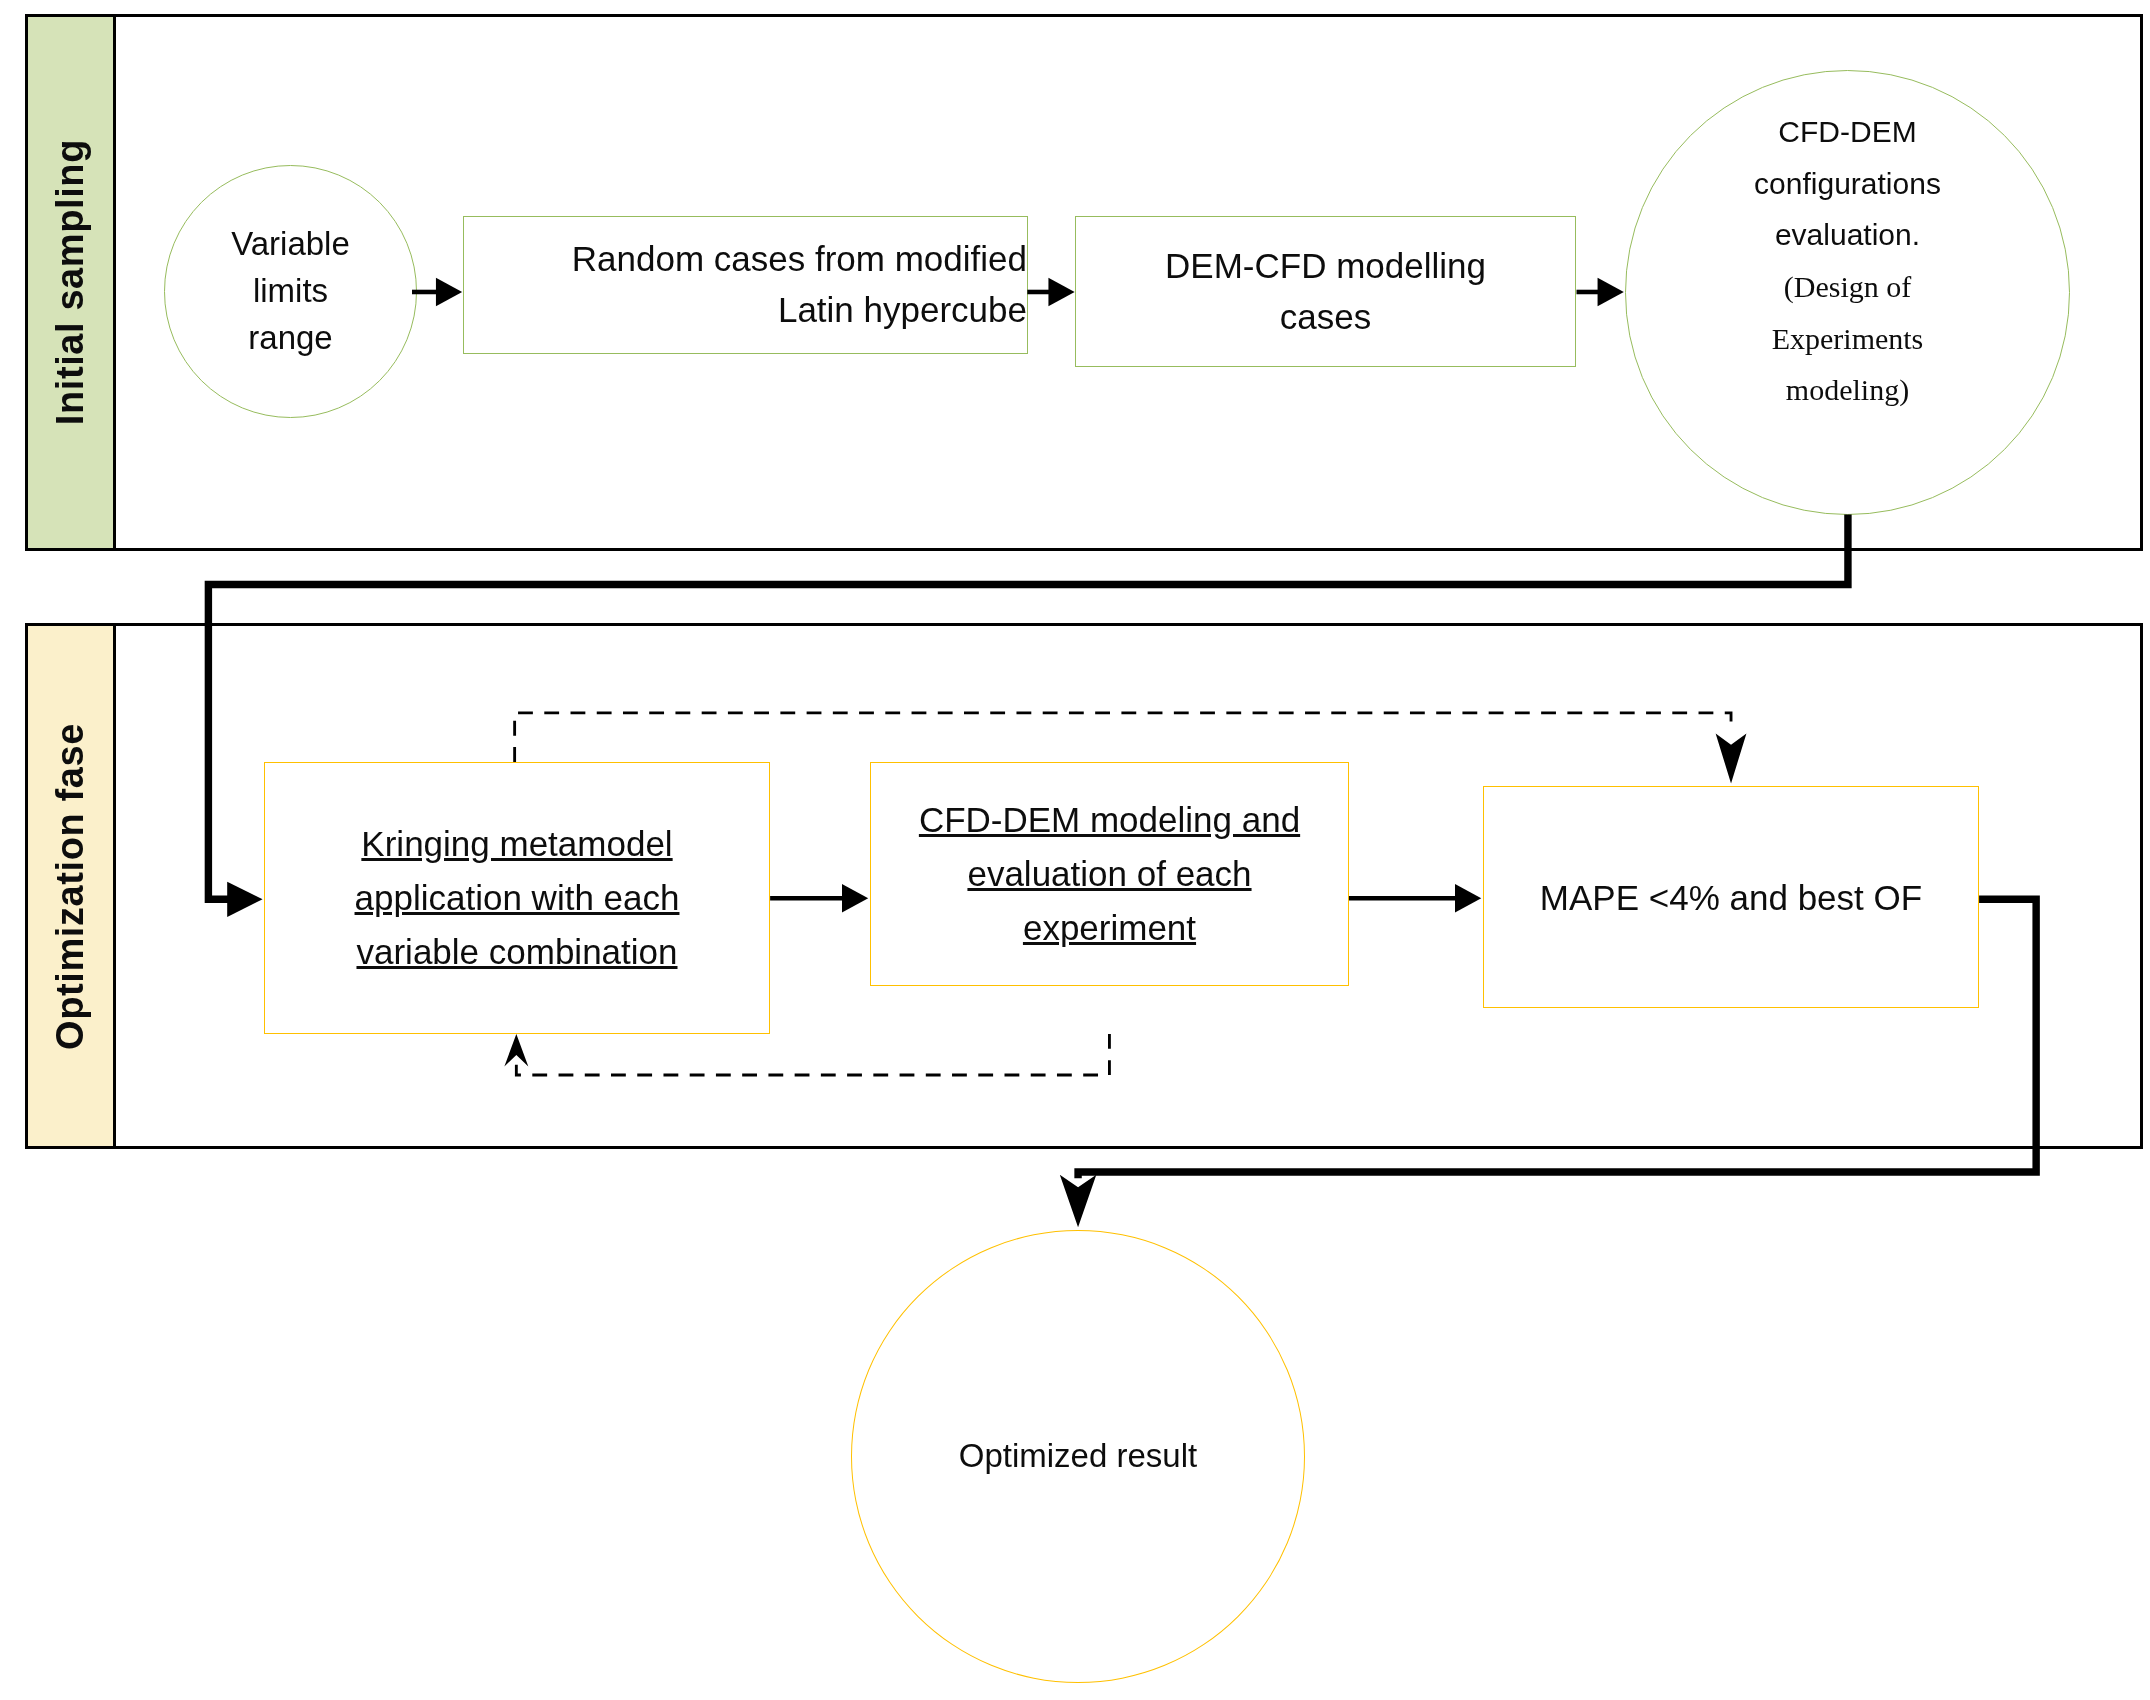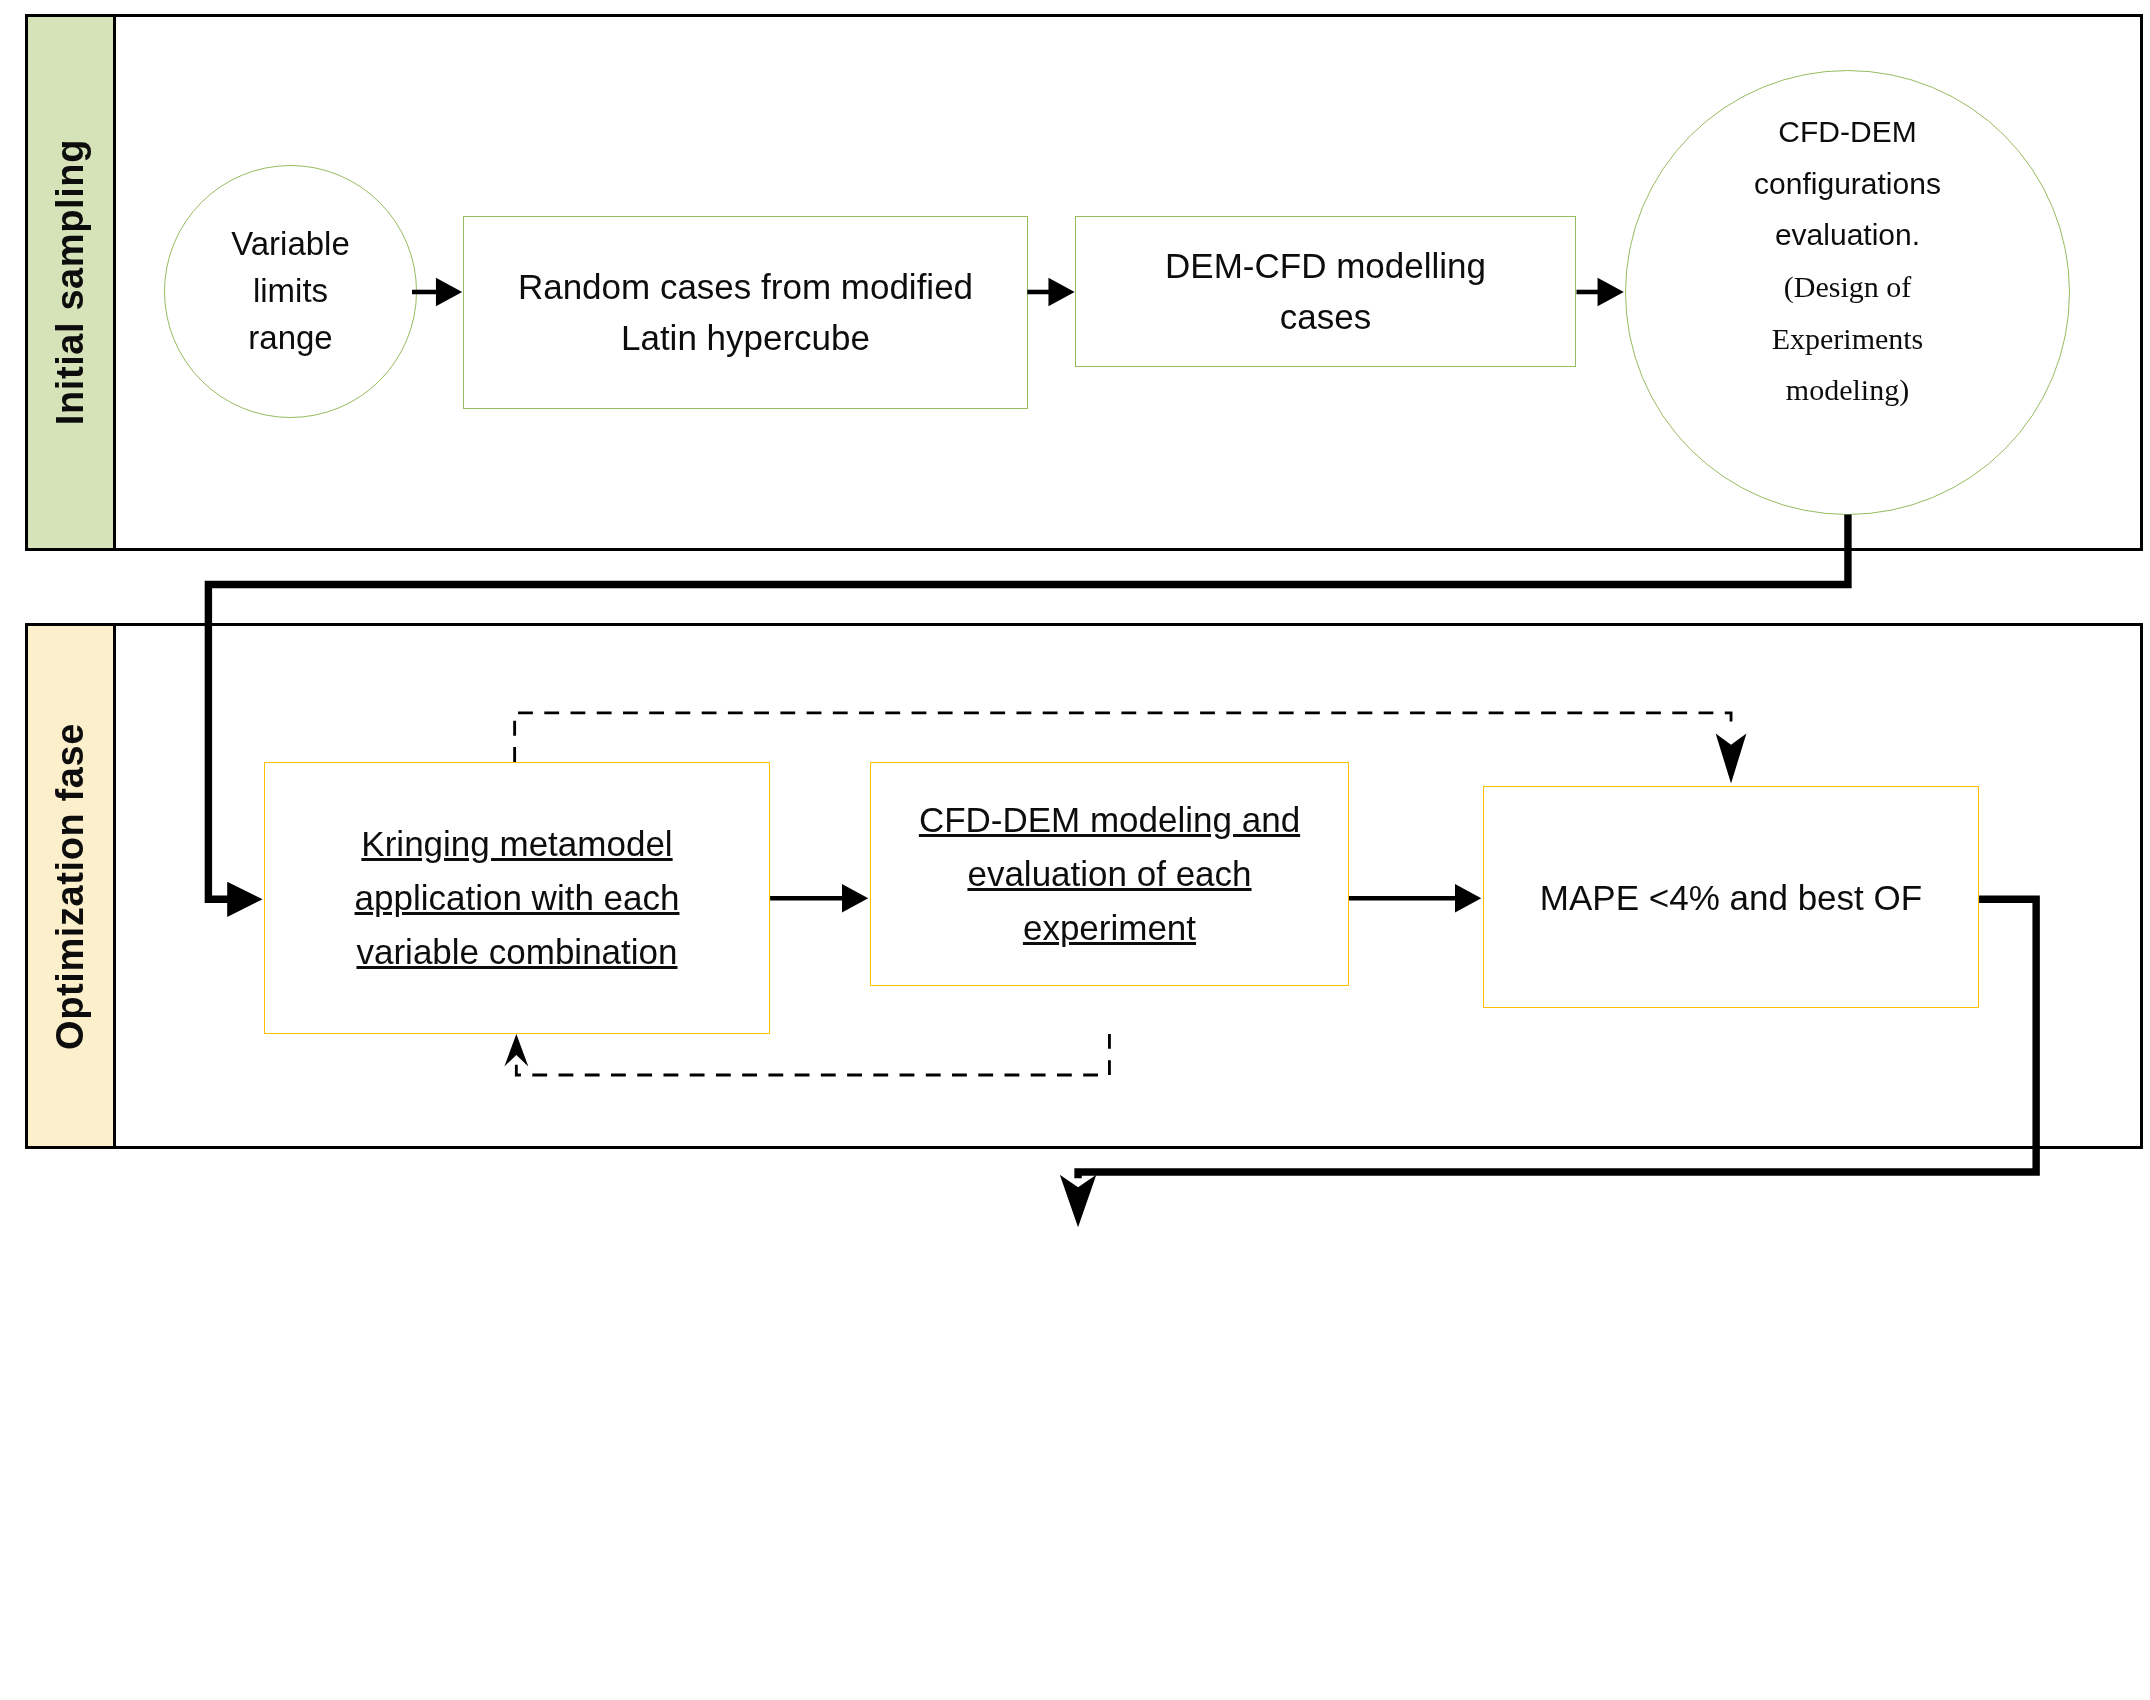--- a/index.html
+++ b/index.html
@@ -93,21 +93,21 @@
   <div class="strip cream" style="left:25px;top:623px;width:91px;height:526px;">
     <span class="vlabel">Optimization fase</span>
   </div>
 
   <div class="node circle green t-circle1" style="left:164px;top:165px;width:253px;height:253px;">
     <span class="line-span">Variable</span>
     <span class="line-span">limits</span>
     <span class="line-span">range</span>
   </div>
 
-  <div class="node rect green t1" style="left:463px;top:216px;width:565px;height:193px;">
+  <div class="node rect green t1" style="left:463px;top:216px;width:565px;height:138px;align-items:flex-end;">
     <span class="line-span">Random cases from modified</span>
     <span class="line-span">Latin hypercube</span>
   </div>
 
   <div class="node rect green t1" style="left:1075px;top:216px;width:501px;height:151px;">
     <span class="line-span">DEM-CFD modelling</span>
     <span class="line-span">cases</span>
   </div>
 
   <div class="node circle green t-circle2" style="left:1625px;top:70px;width:445px;height:445px;">
@@ -128,20 +128,23 @@
   <div class="node rect yellow t2" style="left:870px;top:762px;width:479px;height:224px;">
     <span class="line-span">CFD-DEM modeling and</span>
     <span class="line-span">evaluation of each</span>
     <span class="line-span">experiment</span>
   </div>
 
   <div class="node rect yellow t-mape" style="left:1483px;top:786px;width:496px;height:222px;">
     <span class="line-span">MAPE &lt;4% and best OF</span>
   </div>
 
+  <div class="node circle yellow t-opt" style="left:851px;top:1230px;width:454px;height:453px;">
+    <span class="line-span">Optimized result</span>
+  </div>
 
   <svg class="connectors" width="2151" height="1700" viewBox="0 0 3771 2981" xmlns="http://www.w3.org/2000/svg">
 
     <path class="stroke w-thin" d="M722,512 H768"></path>
     <polygon class="head" points="810,512 764,487 764,537"></polygon>
 
     <path class="stroke w-thin" d="M1801,512 H1840"></path>
     <polygon class="head" points="1884,512 1838,487 1838,537"></polygon>
 
     <path class="stroke w-thin" d="M2764,512 H2803"></path>

